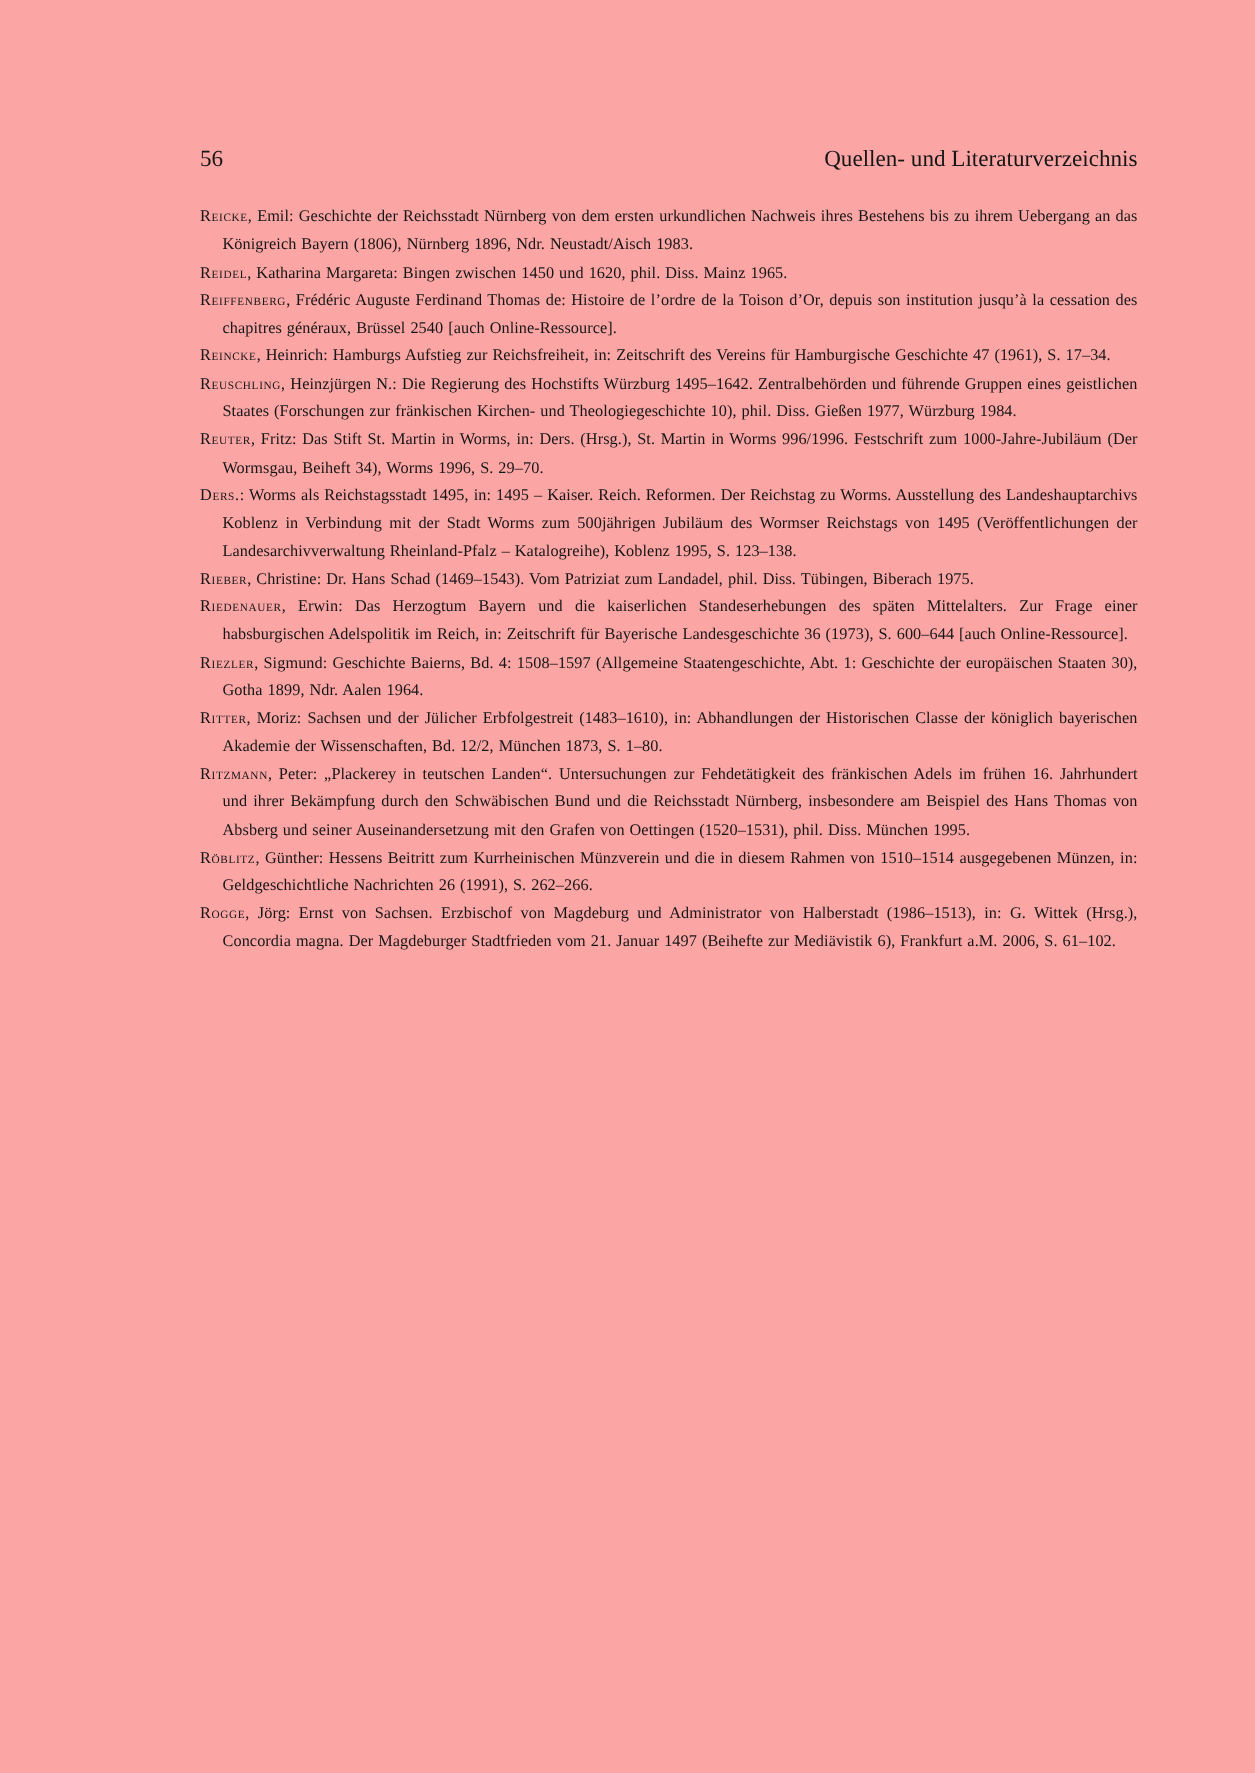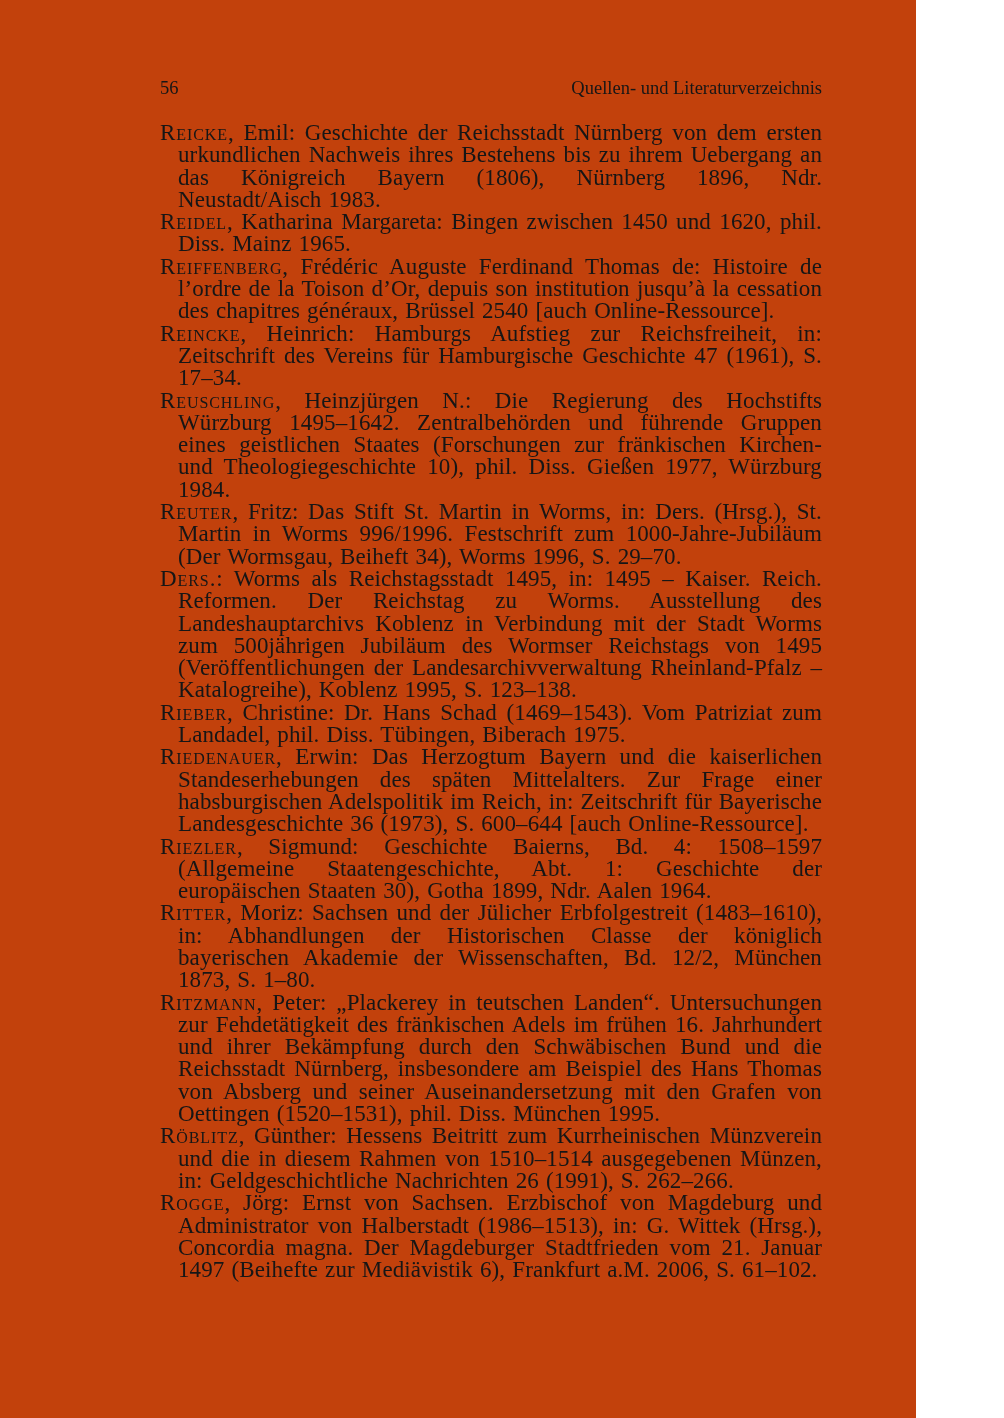--- a/index.html
+++ b/index.html
@@ -9,45 +9,45 @@
   }
   body {
     width: 1004px;
     height: 1418px;
     font-family: "Liberation Serif", serif;
     color: #161616;
     -webkit-font-smoothing: antialiased;
   }
   .page {
     position: relative;
-    width: 916px;
+    width: 1004px;
     height: 1418px;
     box-sizing: border-box;
-    padding: 76px 94px 0 160px;
-    background: #c2410c;
+    padding: 116px 94px 0 160px;
+    background: #fca5a5;
     overflow: hidden;
   }
   .page-header {
     position: relative;
     height: 24px;
     margin-bottom: 22px;
     font-size: 18.5px;
     line-height: 24px;
   }
   .page-number {
     position: absolute;
     left: 0;
     top: 0;
   }
   .running-title {
     display: block;
     text-align: right;
   }
   .bibliography {
-    font-size: 23px;
+    font-size: 13px;
     line-height: 22.3px;
     letter-spacing: 0.005em;
     word-spacing: 0.05em;
   }
   .entry {
     margin: 0;
     text-align: justify;
     padding-left: 18px;
     text-indent: -18px;
     hyphens: none;

